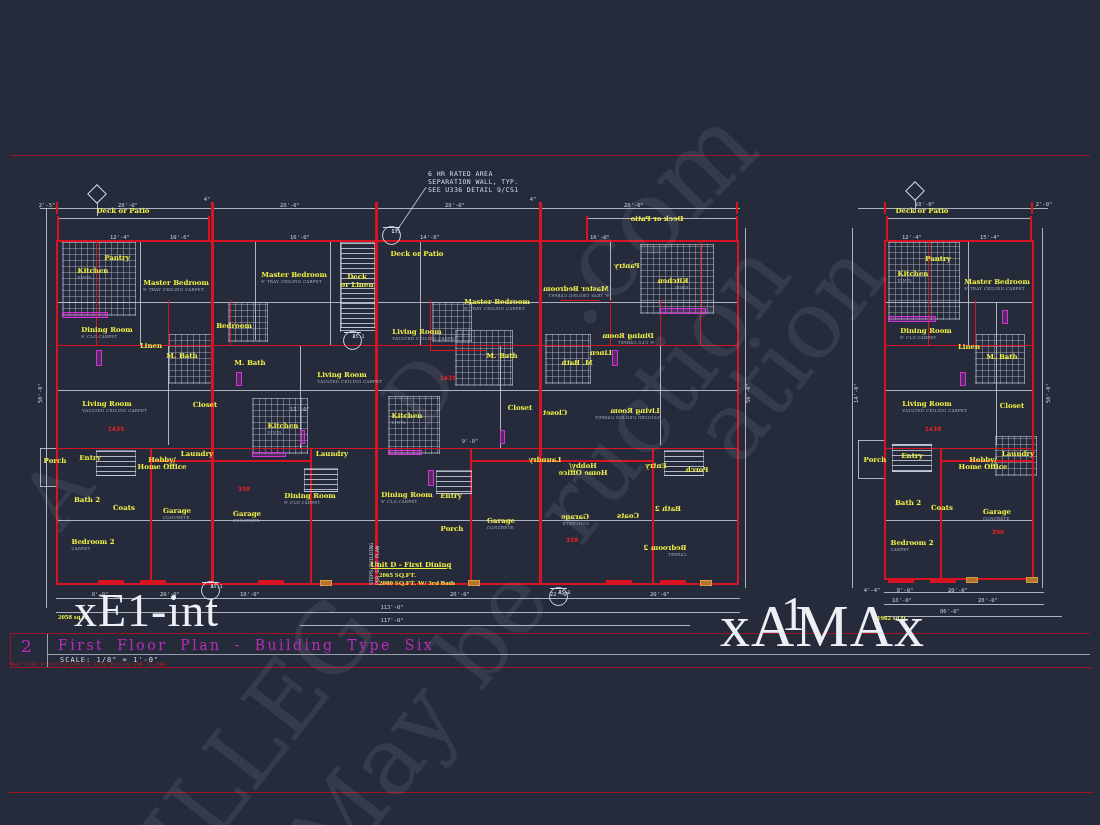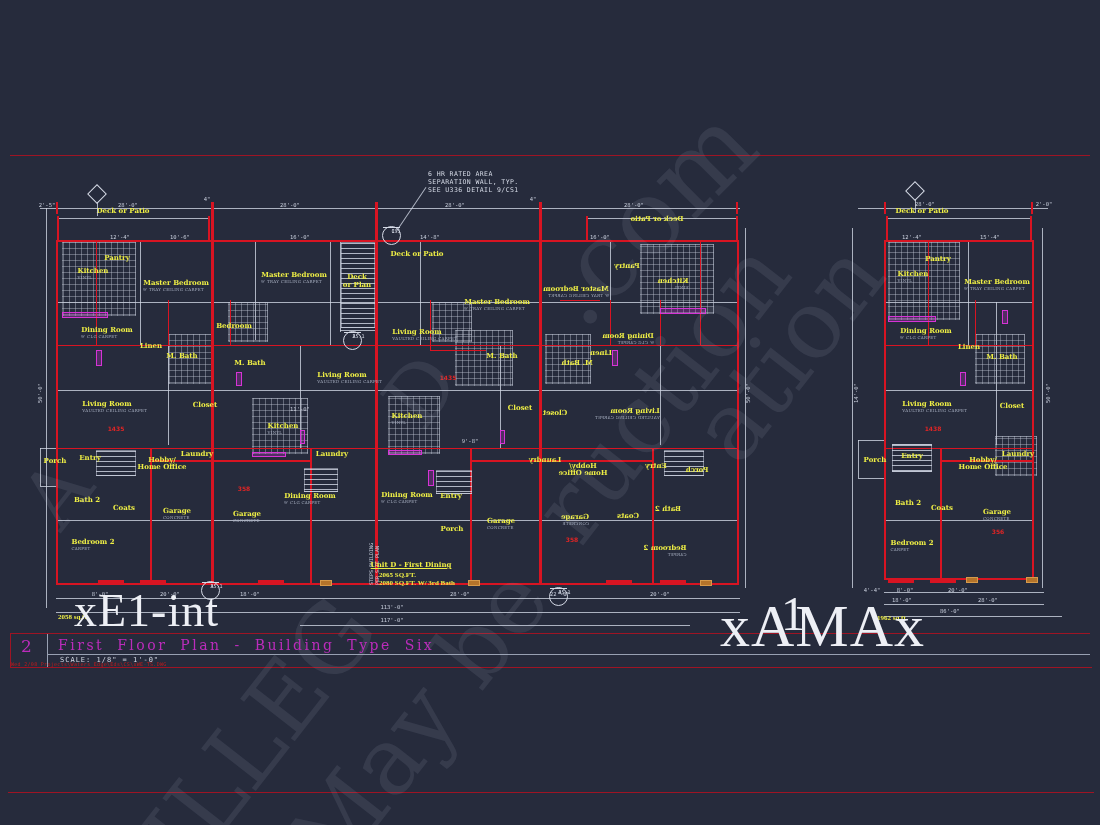--- a/index.html
+++ b/index.html
@@ -257,21 +257,21 @@
       <div class="lab" style="left: 162px; top: 455px;">Hobby/</div>
       <div class="lab" style="left: 162px; top: 462px;">Home Office</div>
       <div class="lab" style="left: 197px; top: 449px;">Laundry</div>
       <div class="lab" style="left: 87px; top: 495px;">Bath 2</div>
       <div class="lab" style="left: 124px; top: 503px;">Coats</div>
       <div class="lab" style="left: 177px; top: 506px;">Garage<span class="sub">CONCRETE</span></div>
       <div class="lab" style="left: 93px; top: 537px;">Bedroom 2<span class="sub">CARPET</span></div>
       <div class="lab" style="left: 234px; top: 321px;">Bedroom</div>
       <div class="lab" style="left: 294px; top: 270px;">Master Bedroom<span class="sub">9' TRAY CEILING CARPET</span></div>
       <div class="lab" style="left: 357px; top: 272px;">Deck</div>
-      <div class="lab" style="left: 357px; top: 280px;">or Plan</div>
+      <div class="lab" style="left: 357px; top: 280px;">or Linen</div>
       <div class="lab" style="left: 250px; top: 358px;">M. Bath</div>
       <div class="lab" style="left: 342px; top: 370px;">Living Room<span class="sub">VAULTED CEILING CARPET</span></div>
       <div class="lab" style="left: 283px; top: 421px;">Kitchen<span class="sub">VINYL</span></div>
       <div class="lab" style="left: 332px; top: 449px;">Laundry</div>
       <div class="lab" style="left: 310px; top: 491px;">Dining Room<span class="sub">9' CLG CARPET</span></div>
       <div class="lab" style="left: 247px; top: 509px;">Garage<span class="sub">CONCRETE</span></div>
       <div class="lab" style="left: 417px; top: 249px;">Deck or Patio</div>
       <div class="lab" style="left: 497px; top: 297px;">Master Bedroom<span class="sub">9' TRAY CEILING CARPET</span></div>
       <div class="lab" style="left: 417px; top: 327px;">Living Room<span class="sub">VAULTED CEILING CARPET</span></div>
       <div class="lab" style="left: 502px; top: 351px;">M. Bath</div>

